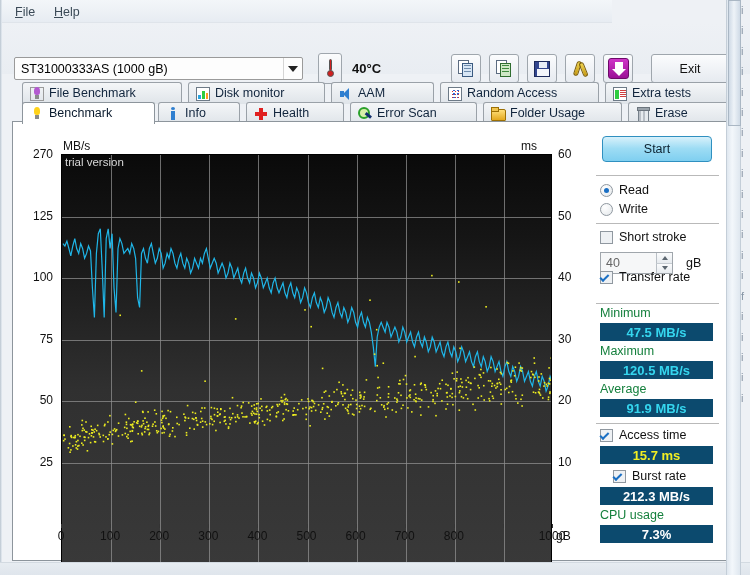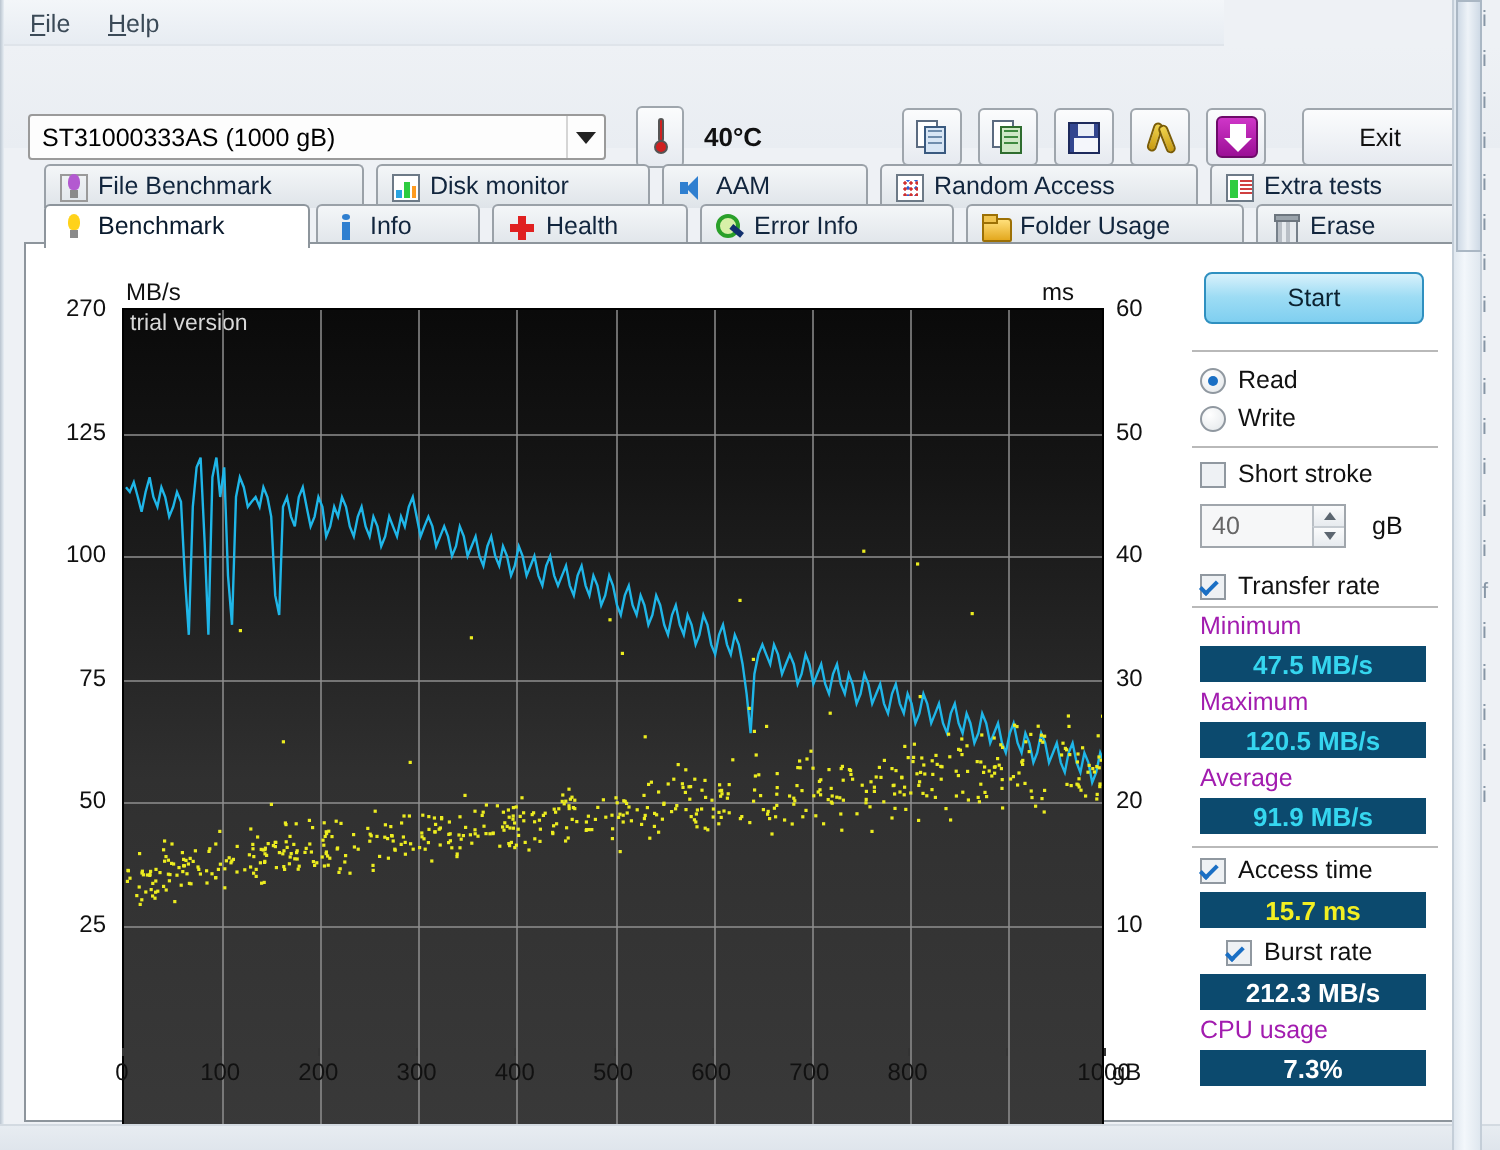--- a/index.html
+++ b/index.html
@@ -256,21 +256,21 @@
   .spin .sbtns { width:16px; height:20px; display:flex; flex-direction:column; }
   .spin .sb { flex:1; background:linear-gradient(#fafbfc,#e7ebef); border-left:1px solid #b9bfc5;
     display:flex; align-items:center; justify-content:center; }
   .spin .sb + .sb { border-top:1px solid #c6ccd2; }
   .up { width:0;height:0;border-left:3px solid transparent;border-right:3px solid transparent;
         border-bottom:4px solid #5c6670; }
   .down { width:0;height:0;border-left:3px solid transparent;border-right:3px solid transparent;
         border-top:4px solid #5c6670; }
   .gb-label { position:absolute; font-size:12.5px; color:#111; }
 
-  .stat-label { position:absolute; left:12px; font-size:12.5px; color:#a21caf; }
+  .stat-label { position:absolute; left:12px; font-size:12.5px; color:#15803d; }
   .stat-box {
     position:absolute; left:12px; width:113px; height:18px; background:#0c4a6e;
     display:flex; align-items:center; justify-content:center;
     font-size:13px; font-weight:bold;
   }
   .stat-box.cyan { color:#35d6ef; }
   .stat-box.yellow { color:#f2ef22; }
   .stat-box.white { color:#fff; }
 
   
@@ -389,21 +389,21 @@
       <div class="tab" style="left:158px;width:82px;">
         <span class="ti ti-info"></span>
         <span class="tlabel">Info</span>
       </div>
       <div class="tab" style="left:246px;width:98px;">
         <span class="ti ti-cross"></span>
         <span class="tlabel">Health</span>
       </div>
       <div class="tab" style="left:350px;width:127px;">
         <span class="ti ti-mag"></span>
-        <span class="tlabel">Error Info</span>
+        <span class="tlabel">Error Scan</span>
       </div>
       <div class="tab" style="left:483px;width:139px;">
         <span class="ti ti-folder"></span>
         <span class="tlabel">Folder Usage</span>
       </div>
       <div class="tab" style="left:628px;width:101px;">
         <span class="ti ti-trash"></span>
         <span class="tlabel">Erase</span>
       </div>
     </div>
@@ -1135,21 +1135,21 @@
             <div class="sb">
                 <span class="up"></span>
               </div>
             <div class="sb">
                 <span class="down"></span>
               </div>
           </div>
         </div>
         <div class="gb-label" style="left:98px;top:134px;">gB</div>
 
-        <div class="check-row" style="top:164px;">
+        <div class="check-row" style="top:148px;">
           <span class="cbox on"></span>
           <span>Transfer rate</span>
         </div>
 
         <div class="hr" style="top:181px;"></div>
 
         <div class="stat-label" style="top:184px;">Minimum</div>
         <div class="stat-box cyan" style="top:201px;">47.5 MB/s</div>
 
         <div class="stat-label" style="top:222px;text-align:center;">Maximum</div>

